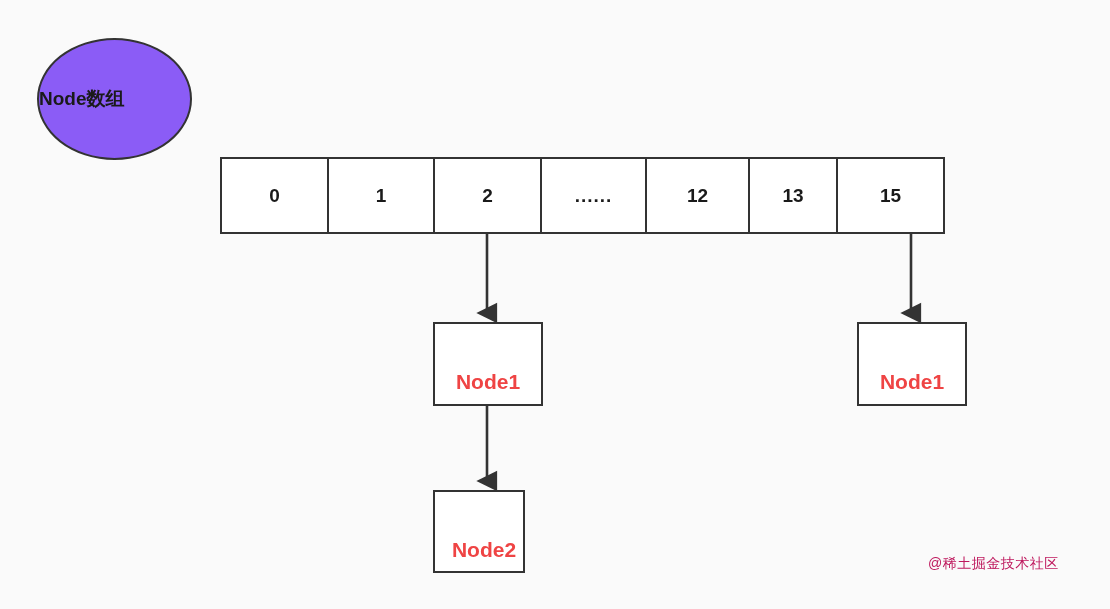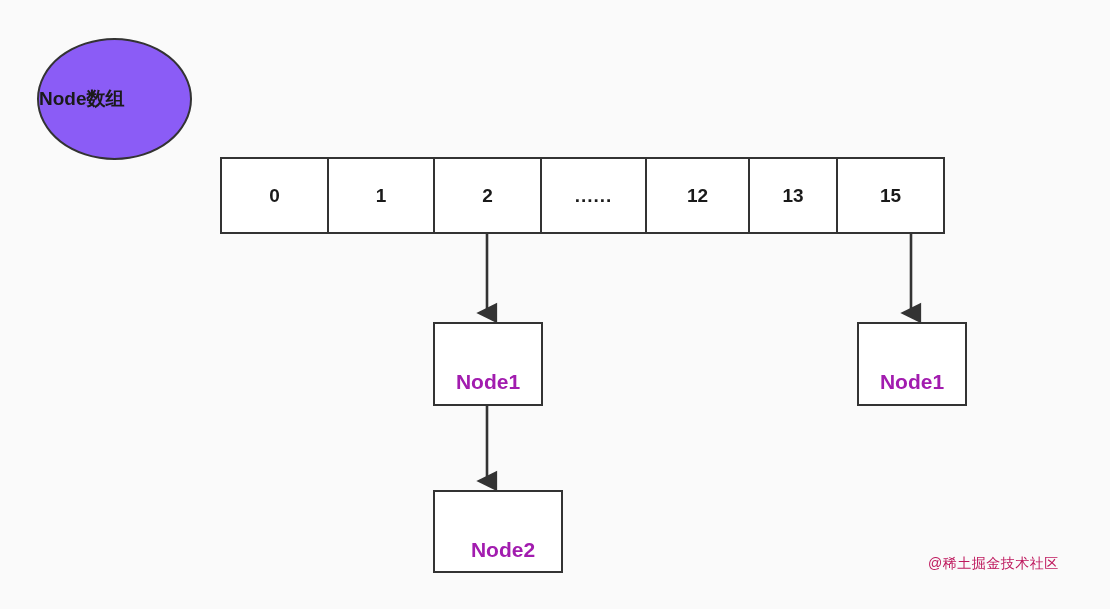--- a/index.html
+++ b/index.html
@@ -85,26 +85,26 @@
     box-sizing: border-box;
     background: #ffffff;
     border: 2.5px solid #333333;
     display: flex;
     align-items: center;
     justify-content: center;
   }
   .node-label {
     font-size: 21px;
     font-weight: bold;
-    color: #a21caf;
+    color: #ef4444;
     white-space: nowrap;
     margin-top: 36px;
   }
   #node-a { left: 433px; top: 322px; width: 110px; height: 84px; }
-  #node-b { left: 433px; top: 490px; width: 130px; height: 83px; padding-left: 10px; }
+  #node-b { left: 433px; top: 490px; width: 92px; height: 83px; padding-left: 10px; }
   #node-c { left: 857px; top: 322px; width: 110px; height: 84px; }
 
   
   #arrows {
     position: absolute;
     left: 0;
     top: 0;
     width: 1110px;
     height: 609px;
     pointer-events: none;

